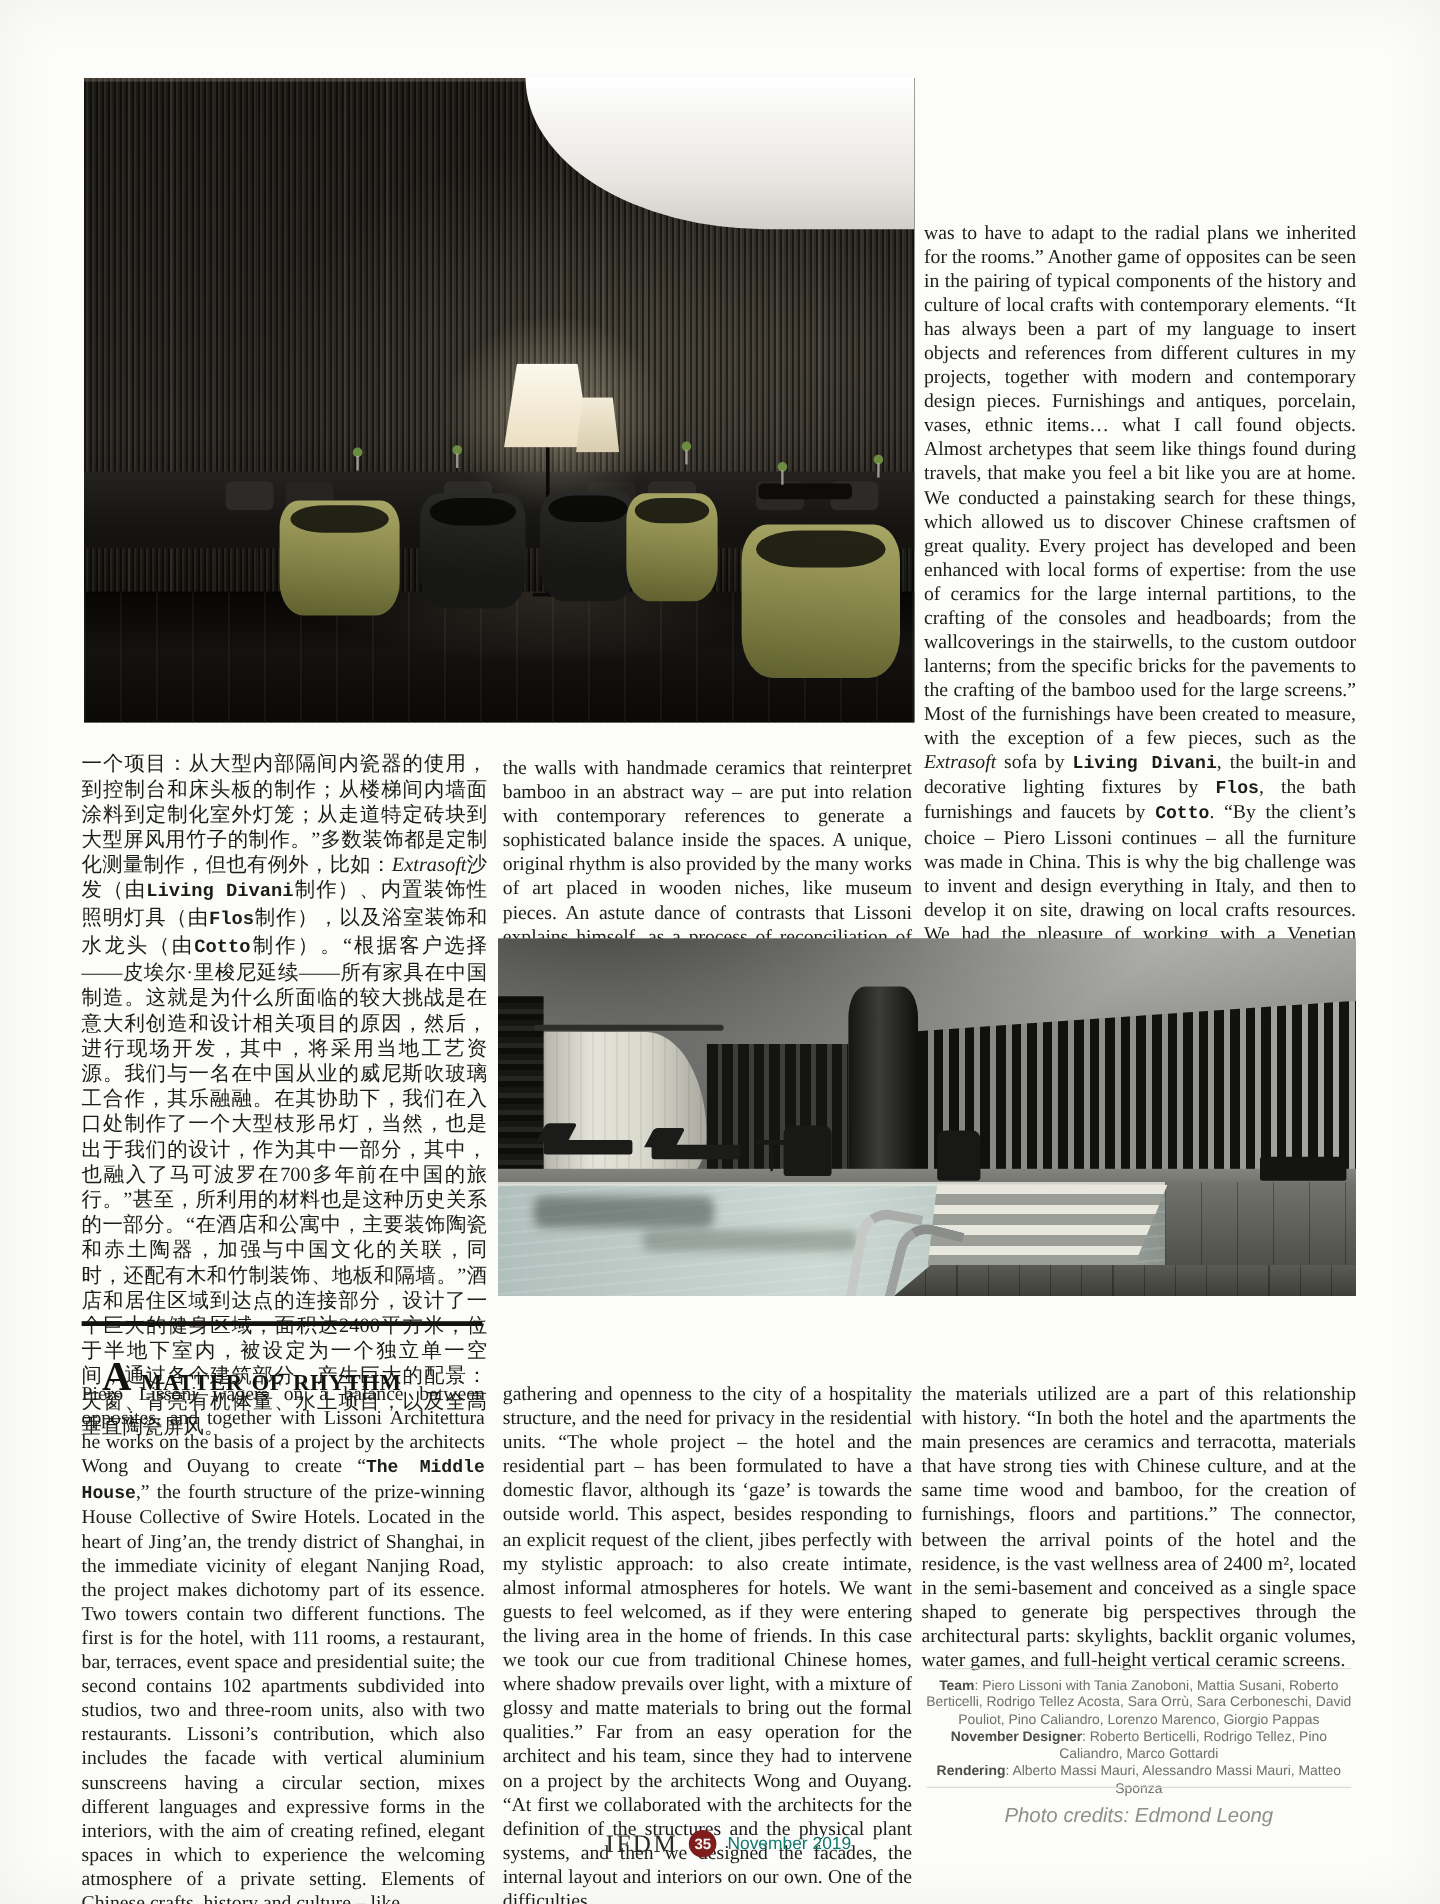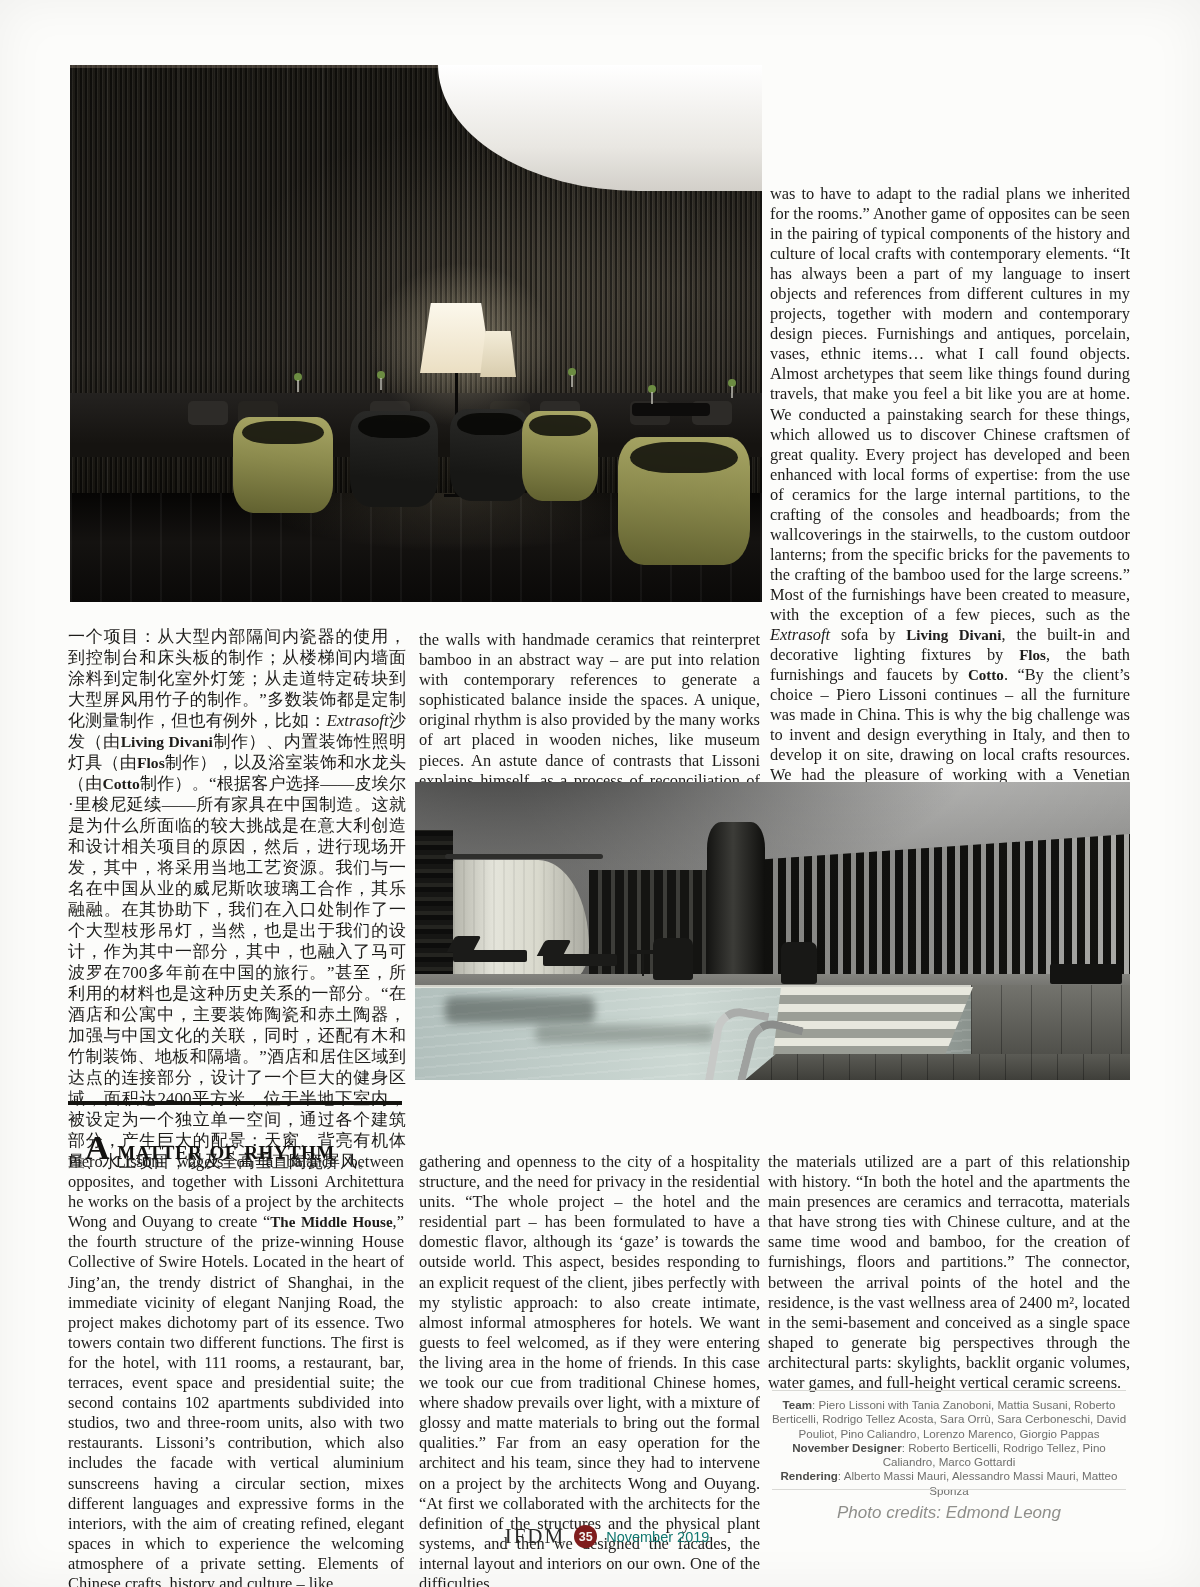--- a/index.html
+++ b/index.html
@@ -6,21 +6,21 @@
   .page{
     position:relative;width:1200px;height:1587px;background:#fcfcfa;
     font-family:"Liberation Serif","DejaVu Serif",serif;color:#1d1c1a;
     overflow:hidden;box-shadow:inset 0 0 50px rgba(0,0,0,0.05);
   }
   
   .jcol{text-align:justify;}
   .col-right{position:absolute;left:770px;top:184px;width:360px;font-size:16.4px;line-height:20.05px;}
   .col-cn{position:absolute;left:68px;top:626px;width:338px;font-size:17px;line-height:21px;}
   .col-mid{position:absolute;left:419px;top:630px;width:341px;font-size:16.4px;line-height:20.1px;}
-  .sf{font-family:Liberation Serif, serif;font-weight:bold;font-size:0.92em;}
+  .sf{font-family:Liberation Mono, monospace;font-weight:bold;font-size:0.92em;}
   .rule{position:absolute;left:68px;top:1101px;width:334px;height:4px;background:#14130f;}
   .heading{position:absolute;left:68px;top:1112px;width:360px;font-variant:small-caps;font-weight:bold;font-size:27px;letter-spacing:0.5px;color:#131210;}
   .heading::first-letter{font-size:34px;}
   .sec1{position:absolute;left:68px;top:1152px;width:336px;font-size:16.4px;line-height:20.1px;}
   .sec2{position:absolute;left:419px;top:1152px;width:341px;font-size:16.4px;line-height:20.1px;}
   .sec3{position:absolute;left:768px;top:1152px;width:362px;font-size:16.4px;line-height:20.1px;}
   .team-rule{position:absolute;left:772px;width:354px;height:1px;background:#d9d9d5;}
   .tr-top{top:1390px;} .tr-bot{top:1489px;}
   .team{position:absolute;left:768px;top:1398px;width:362px;text-align:center;
     font-family:"Liberation Sans",sans-serif;font-size:11.6px;line-height:14.3px;color:#6f6f6d;}

